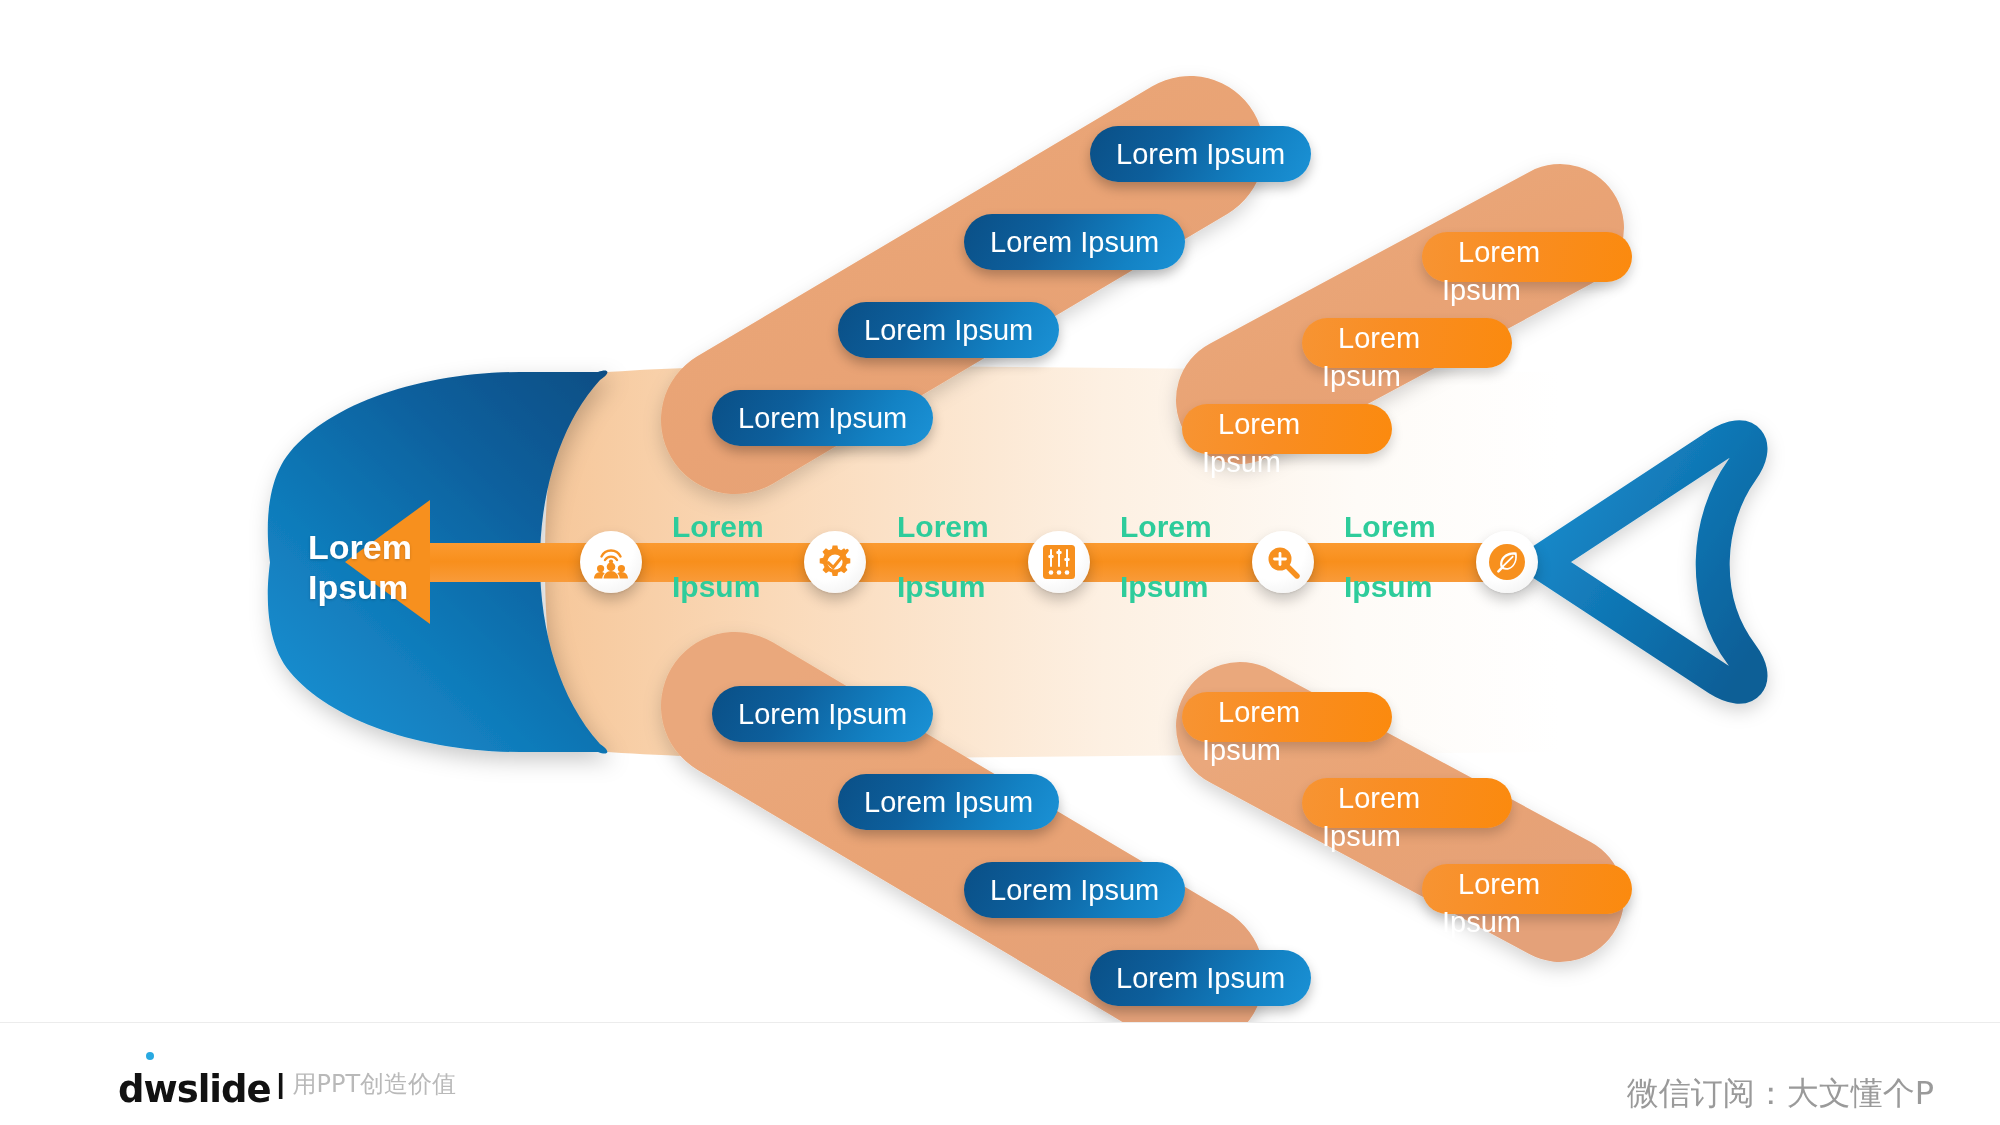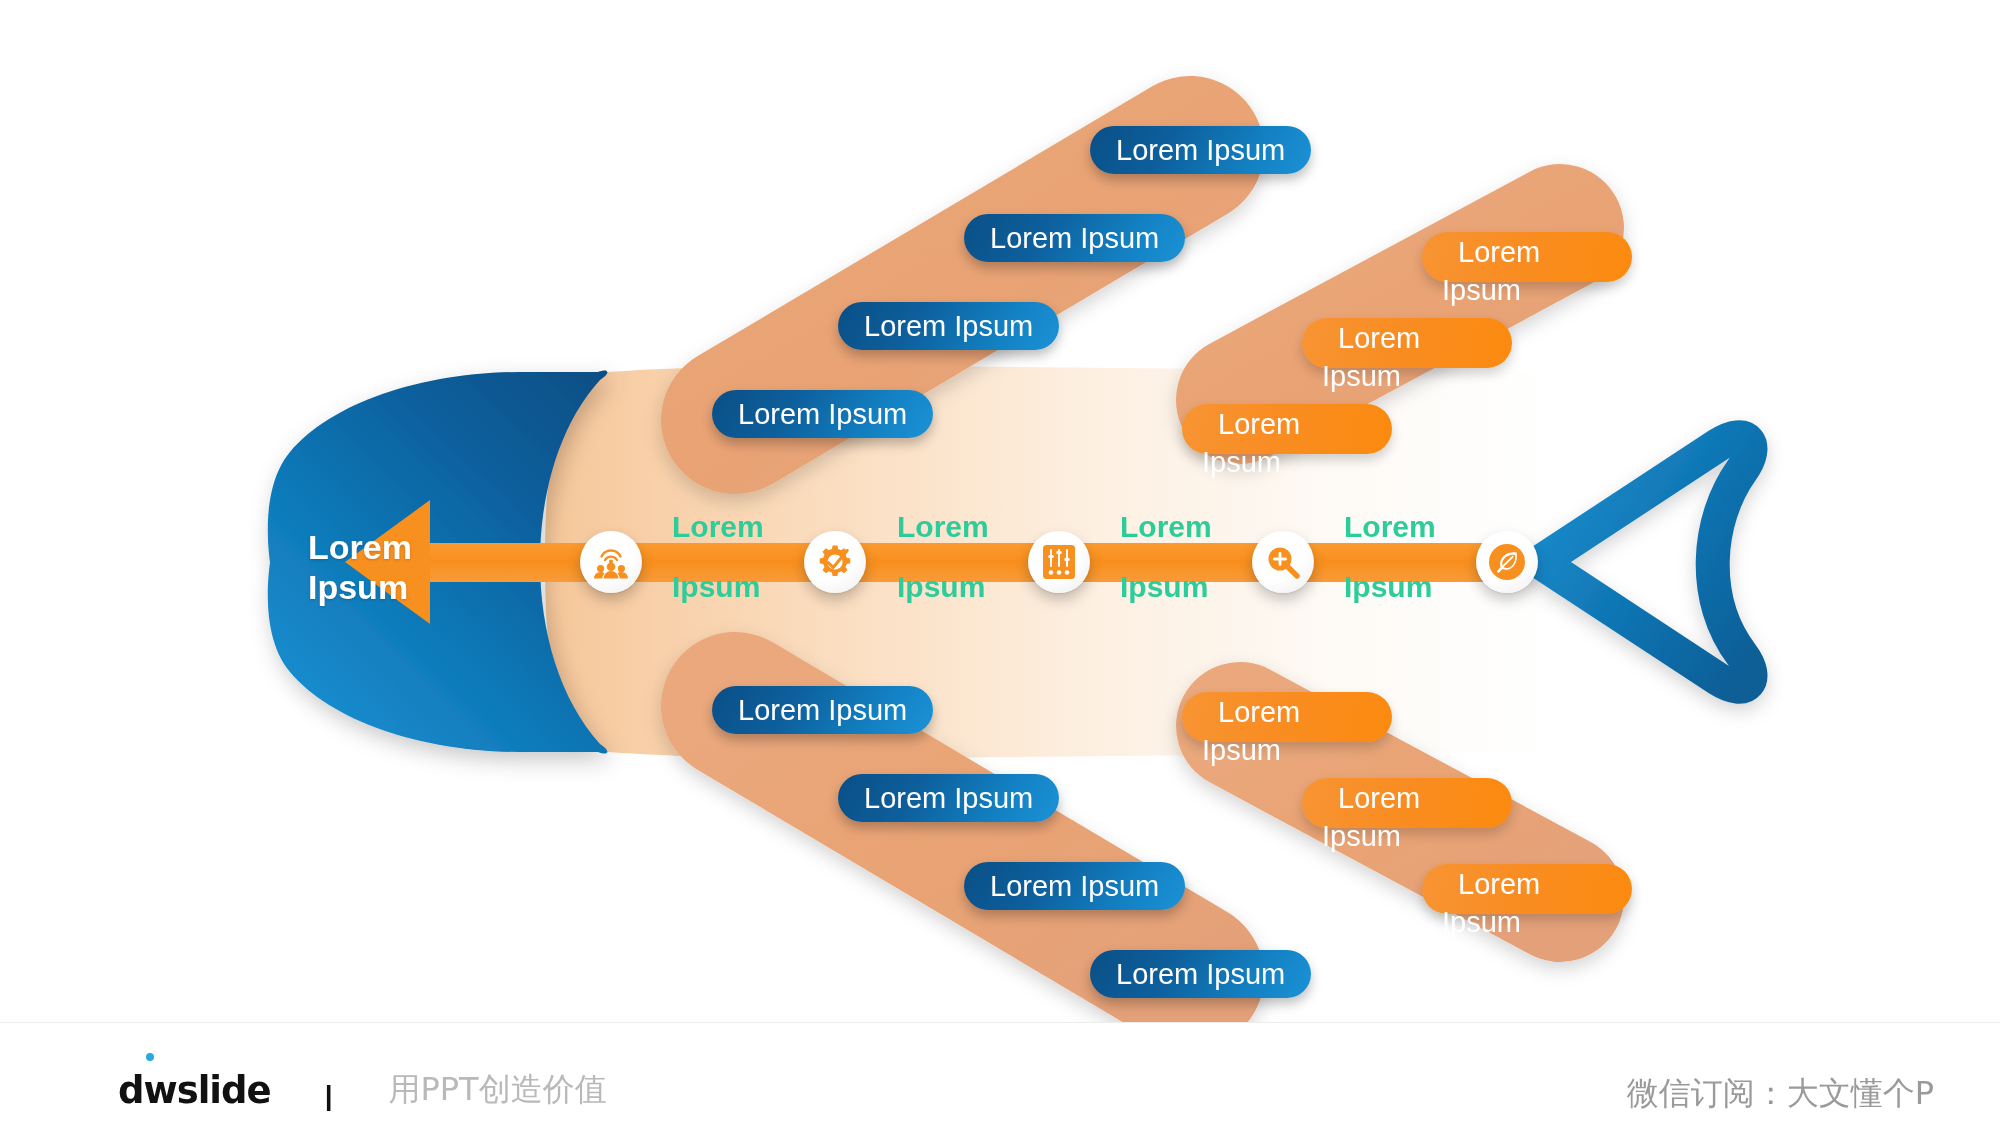--- a/index.html
+++ b/index.html
@@ -31,21 +31,21 @@
     color: #ffffff;
     font-weight: 400;
     white-space: nowrap;
   }
   .pill.blue {
     background: linear-gradient(120deg, #0a4f86 0%, #0d5f9c 35%, #1382c4 75%, #1b92d6 100%);
     box-shadow: 0 6px 12px rgba(0,0,0,0.25);
     justify-content: center;
     font-size: 29px;
     padding: 0 26px;
-    height: 48px;
+    height: 56px;
   }
   .pill.orange {
     background: linear-gradient(100deg, #f79433 0%, #f98d22 45%, #fb8a0e 100%);
     box-shadow: 0 6px 12px rgba(0,0,0,0.18);
     font-size: 29px;
     height: 50px;
     padding-left: 34px;
     align-items: flex-start;
   }
   .pill.orange .w1 { position:absolute; top: 6px; left: 36px; line-height: 1; }
@@ -90,39 +90,39 @@
     width: 2000px; height: 1px;
     background: #ececec;
   }
   #footer {
     position: absolute; left: 0; top: 1023px;
     width: 2000px; height: 102px;
     background: #ffffff;
   }
   .brand {
     position: absolute; left: 118px; top: 1068px;
-    display: flex; align-items: flex-end; gap: 48px;
+    display: flex; align-items: flex-start;
   }
   .brand-name {
     font-family: "DejaVu Sans", sans-serif;
     font-size: 37px; font-weight: bold; color: #111111;
     letter-spacing: -1px;
     position: relative;
   }
   .brand-dot {
     position: absolute;
     width: 8px; height: 8px; border-radius: 50%;
     background: #29a9e1;
     left: 28px; top: -16px;
   }
   .brand-sep {
     font-size: 28px; color: #111111; margin: 0 8px 0 6px; font-weight: bold;
   }
   .brand-tag {
-    font-size: 32px; color: #b9b9b9;
+    font-size: 24px; color: #b9b9b9;
     font-family: "DejaVu Sans", sans-serif;
   }
   .wechat {
     position: absolute; right: 66px; top: 1072px;
     font-size: 32px; color: #9a9a9a;
     font-family: "DejaVu Sans", sans-serif;
   }
 </style>
 </head>
 <body>

